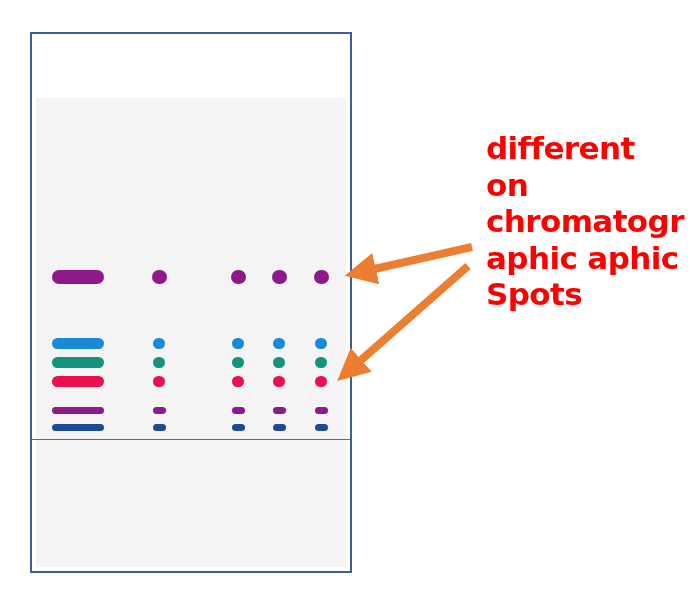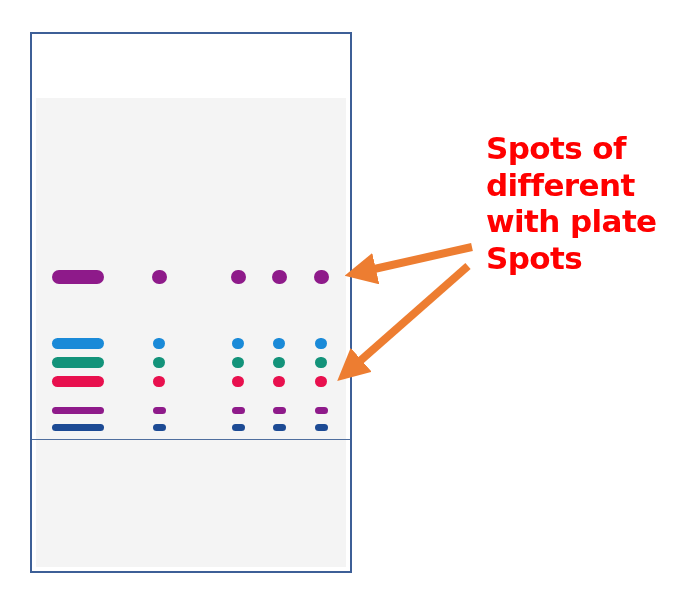--- a/index.html
+++ b/index.html
@@ -111,17 +111,18 @@
   <defs>
     <marker id="ah" markerWidth="4" markerHeight="4" refX="2.2" refY="2" orient="auto" markerUnits="strokeWidth">
       <path d="M0,0 L4,2 L0,4 Z" fill="#ed7d31"></path>
     </marker>
   </defs>
   <line id="arrow-0" stroke="#ed7d31" stroke-width="8" marker-end="url(#ah)" x1="472" y1="247" x2="358.6104037189064" y2="272.4906844352846"></line>
   <line id="arrow-1" stroke="#ed7d31" stroke-width="8" marker-end="url(#ah)" x1="468" y1="266" x2="348.018638375198" y2="371.4381662763411"></line>
 </svg>
 
 <div class="caption">
-  <span>Spots of</span>
   <span>different</span>
-  <span>with plate</span>
+  <span>on</span>
+  <span>chromatogr</span>
+  <span>aphic aphic</span>
   <span>Spots</span>
 </div>
 
 </body></html>

